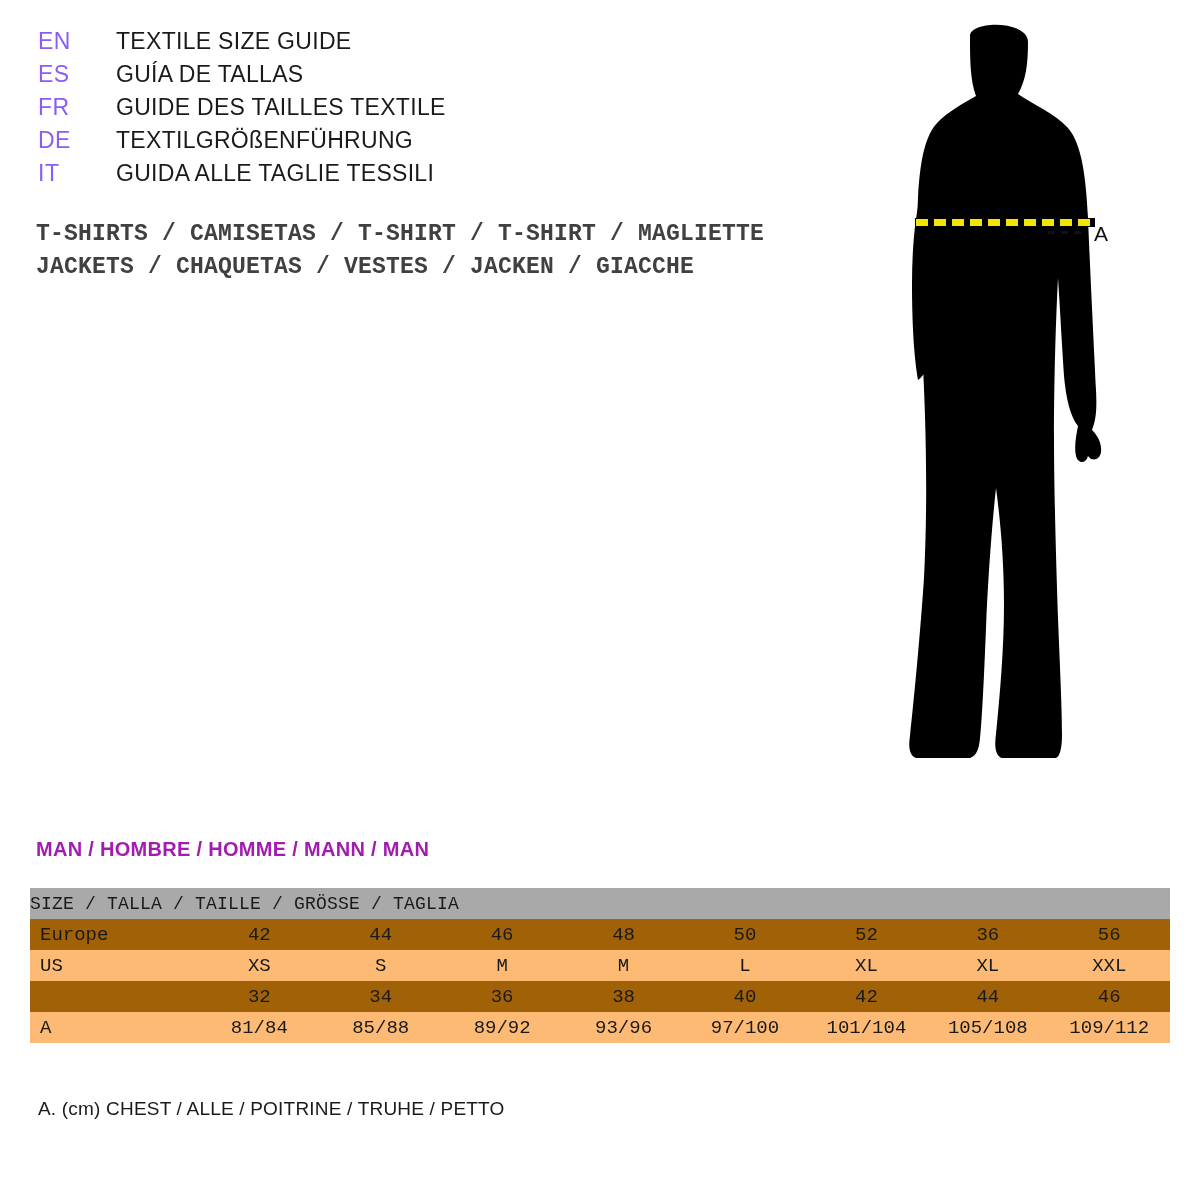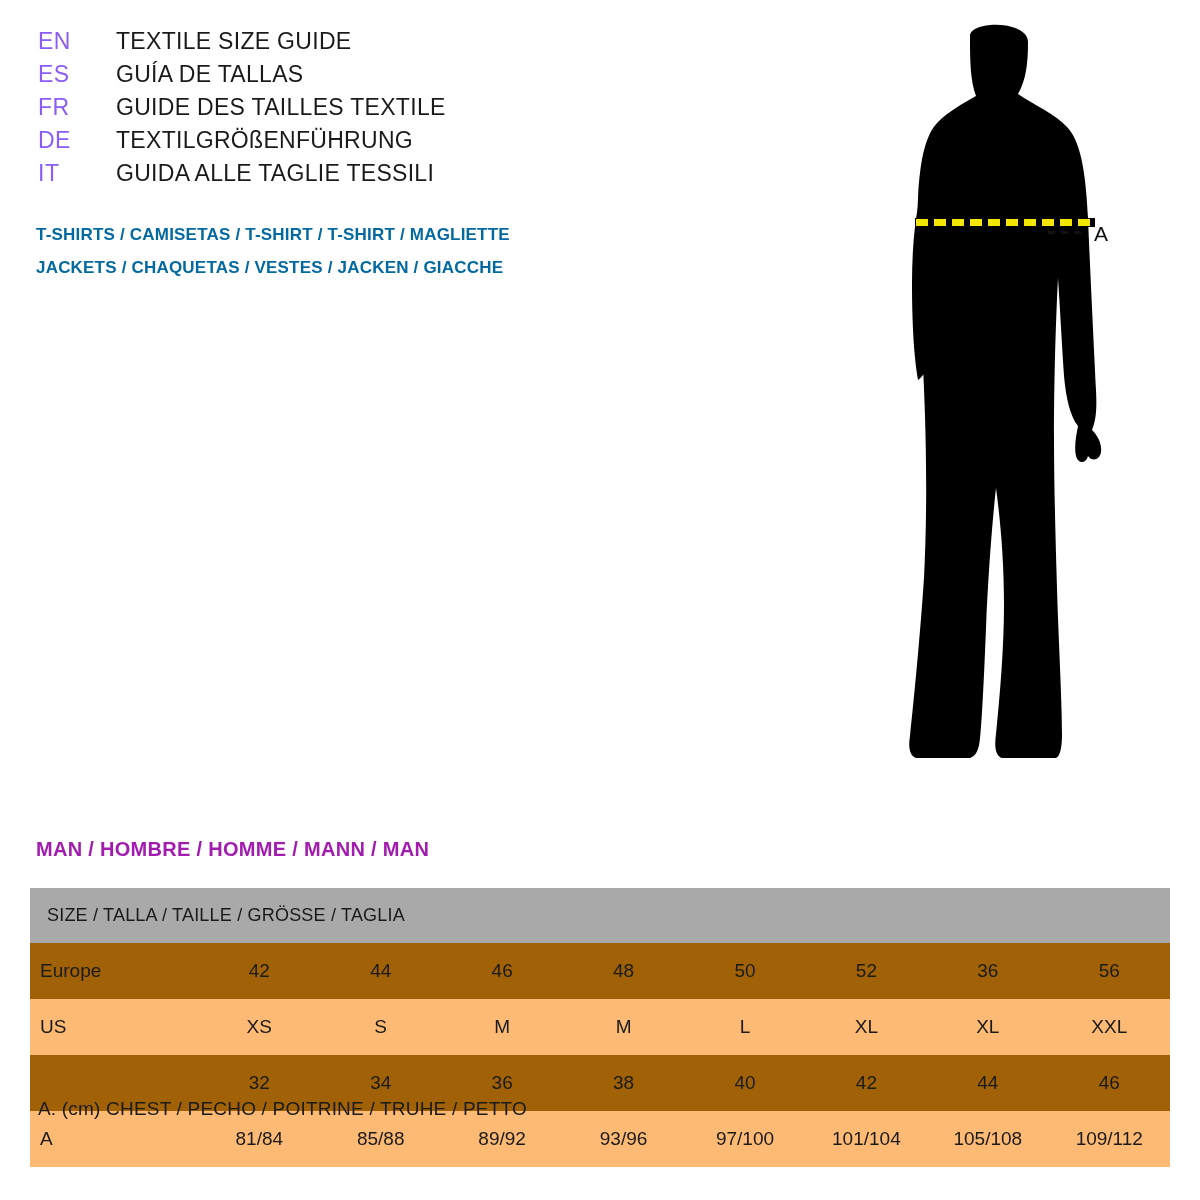--- a/index.html
+++ b/index.html
@@ -44,26 +44,27 @@
     white-space: nowrap;
   }
 
   .cat-block {
     position: absolute;
     left: 36px;
     top: 218px;
     width: 760px;
   }
   .cat-line {
-    font-size: 17px;
+    font-size: 23px;
     font-weight: bold;
     letter-spacing: 0.2px;
     line-height: 33px;
     white-space: nowrap;
-    color: #0369a1;
+    color: #404040;
+    font-family: Liberation Mono, monospace;
   }
 
   
   .figure-wrap {
     position: absolute;
     left: 820px;
     top: 18px;
     width: 360px;
     height: 770px;
   }
@@ -100,23 +101,24 @@
   table.size-table {
     position: absolute;
     left: 30px;
     top: 888px;
     width: 1140px;
     border-collapse: collapse;
     font-size: 19px;
   }
   table.size-table td {
     height: 31px;
-    padding: 17px;
+    padding: 0;
     color: #1a1a1a;
     font-weight: normal;
+    font-family: Liberation Mono, monospace;
   }
   .row-head td {
     background: #a9a9a9;
     font-size: 18px;
     padding-left: 10px;
     letter-spacing: 0.2px;
   }
   .row-shade td { background: #a16207; }
   .row-plain td { background: #fdba74; }
   .lbl {
@@ -280,15 +282,15 @@
         <td class="val">89/92</td>
         <td class="val">93/96</td>
         <td class="val">97/100</td>
         <td class="val">101/104</td>
         <td class="val">105/108</td>
         <td class="val">109/112</td>
       </tr>
     </tbody>
   </table>
 
-  <div class="footnote">A. (cm) CHEST / PECHO / POITRINE / TRUHE / PETTO</div>
+  <div class="footnote">A. (cm) CHEST / ALLE / POITRINE / TRUHE / PETTO</div>
 
 </div>
 
 </body></html>

